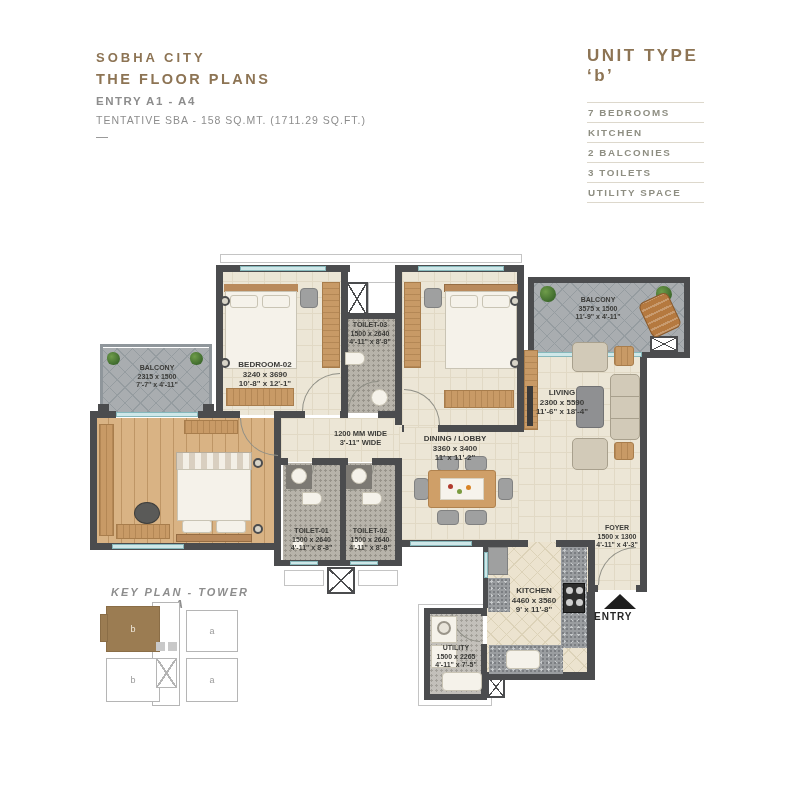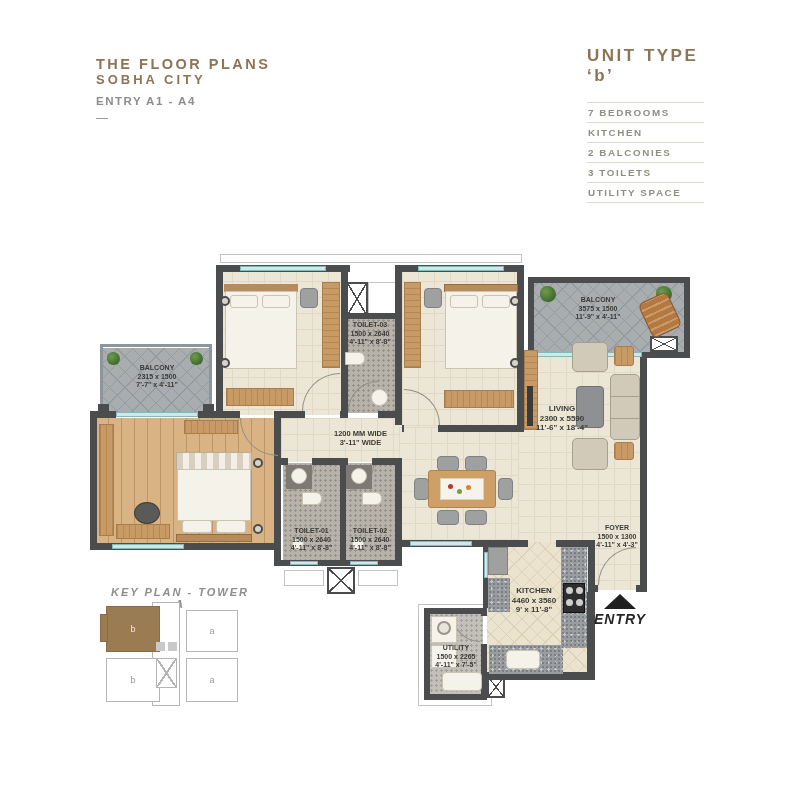--- a/index.html
+++ b/index.html
@@ -35,31 +35,32 @@
   .h-line2{font-size:14.5px;letter-spacing:2.5px;font-weight:800;margin-top:6px;}
   .h-line3{font-size:11.5px;letter-spacing:1.5px;font-weight:600;margin-top:8px;}
   .h-line4{font-size:10.5px;letter-spacing:1px;margin-top:7px;}
   .h-dash{font-size:12px;margin-top:4px;}
   .u-title{font-size:17px;letter-spacing:2.5px;font-weight:700;}
   .feat{width:116px;border-top:1px solid #ddd8cc;padding:4px 0 4px 1px;font-size:9.8px;letter-spacing:1.6px;color:#8e8e82;font-weight:600;}
   .feat:last-child{border-bottom:1px solid #ddd8cc;}
   .kp-title{font-size:11px;letter-spacing:2px;color:#8d8d8d;font-weight:600;text-align:center;font-style:italic;}
   .kp-wing{border:1px solid #b5b5b5;background:#fff;display:flex;align-items:center;justify-content:center;font-size:9px;color:#9a9a9a;}
   .kp-wing.hl{background:#9b7c52;border-color:#8a6d46;color:#f0e9dc;}
-  .entry-txt{font-size:14px;font-weight:bold;color:#262626;letter-spacing:1px;text-align:left;font-style:italic;}
+  .entry-txt{font-size:10px;font-weight:bold;color:#262626;letter-spacing:1px;text-align:left;}
 </style>
 </head>
 <body>
 
 <div id="canvas">
 
   <div class="abs" style="left:96px;top:50px;width:360px;">
+    <div class="brand h-line1">SOBHA CITY</div>
     <div class="brand h-line2">THE FLOOR PLANS</div>
-    <div class="brand h-line1">SOBHA CITY</div>
     <div class="gtxt h-line3">ENTRY A1 - A4</div>
+    <div class="gtxt h-line4">TENTATIVE SBA - 158 SQ.MT. (1711.29 SQ.FT.)</div>
     <div class="gtxt h-dash">—</div>
   </div>
 
   <div class="abs" style="left:575px;top:46px;width:130px;margin-left:12px;">
     <div class="brand u-title">UNIT TYPE ‘b’</div>
     <div style="margin-top:16px;">
       <div class="feat">7 BEDROOMS</div>
       <div class="feat">KITCHEN</div>
       <div class="feat">2 BALCONIES</div>
       <div class="feat">3 TOILETS</div>
@@ -245,20 +246,25 @@
   <div class="abs" style="left:437px;top:621px;width:14px;height:14px;border:2px solid #9a958a;border-radius:50%;background:#e8e4da;"></div>
   <div class="abs whitef" style="left:431px;top:645px;width:26px;height:23px;"></div>
   <div class="abs whitef" style="left:442px;top:672px;width:40px;height:19px;border-radius:4px;"></div>
 
   <div class="abs plant" style="left:540px;top:286px;width:16px;height:16px;"></div>
   <div class="abs plant" style="left:656px;top:286px;width:16px;height:16px;"></div>
   <div class="abs" style="left:644px;top:296px;width:32px;height:38px;background:#b5793f;border:1px solid #8a5a2c;border-radius:6px;transform:rotate(-25deg);background-image:repeating-linear-gradient(0deg,rgba(255,255,255,.25) 0 2px,transparent 2px 7px);"></div>
   <div class="abs plant" style="left:107px;top:352px;width:13px;height:13px;"></div>
   <div class="abs plant" style="left:190px;top:352px;width:13px;height:13px;"></div>
 
+  <div class="rlabel" style="left:210px;top:360px;width:110px;">
+    <div>BEDROOM-02</div>
+    <div>3240 x 3690</div>
+    <div>10'-8" x 12'-1"</div>
+  </div>
   <div class="rlabel sm" style="left:341px;top:321px;width:58px;">
     <div>TOILET-03</div>
     <div>1500 x 2640</div>
     <div>4'-11" x 8'-8"</div>
   </div>
   <div class="rlabel sm" style="left:283px;top:527px;width:57px;">
     <div>TOILET-01</div>
     <div>1500 x 2640</div>
     <div>4'-11" x 8'-8"</div>
   </div>
@@ -270,24 +276,29 @@
   <div class="rlabel sm" style="left:114px;top:364px;width:86px;">
     <div>BALCONY</div>
     <div>2315 x 1500</div>
     <div>7'-7" x 4'-11"</div>
   </div>
   <div class="rlabel sm" style="left:548px;top:296px;width:100px;">
     <div>BALCONY</div>
     <div>3575 x 1500</div>
     <div>11'-9" x 4'-11"</div>
   </div>
-  <div class="rlabel" style="left:518px;top:404px;width:88px;">
+  <div class="rlabel" style="left:518px;top:388px;width:88px;">
     <div>LIVING</div>
     <div>2300 x 5590</div>
     <div>11'-6" x 18'-4"</div>
+  </div>
+  <div class="rlabel" style="left:405px;top:434px;width:100px;">
+    <div>DINING / LOBBY</div>
+    <div>3360 x 3400</div>
+    <div>11' x 11'-2"</div>
   </div>
   <div class="rlabel" style="left:496px;top:586px;width:76px;">
     <div>KITCHEN</div>
     <div>4460 x 3560</div>
     <div>9' x 11'-8"</div>
   </div>
   <div class="rlabel sm" style="left:427px;top:644px;width:58px;">
     <div>UTILITY</div>
     <div>1500 x 2265</div>
     <div>4'-11" x 7'-5"</div>

